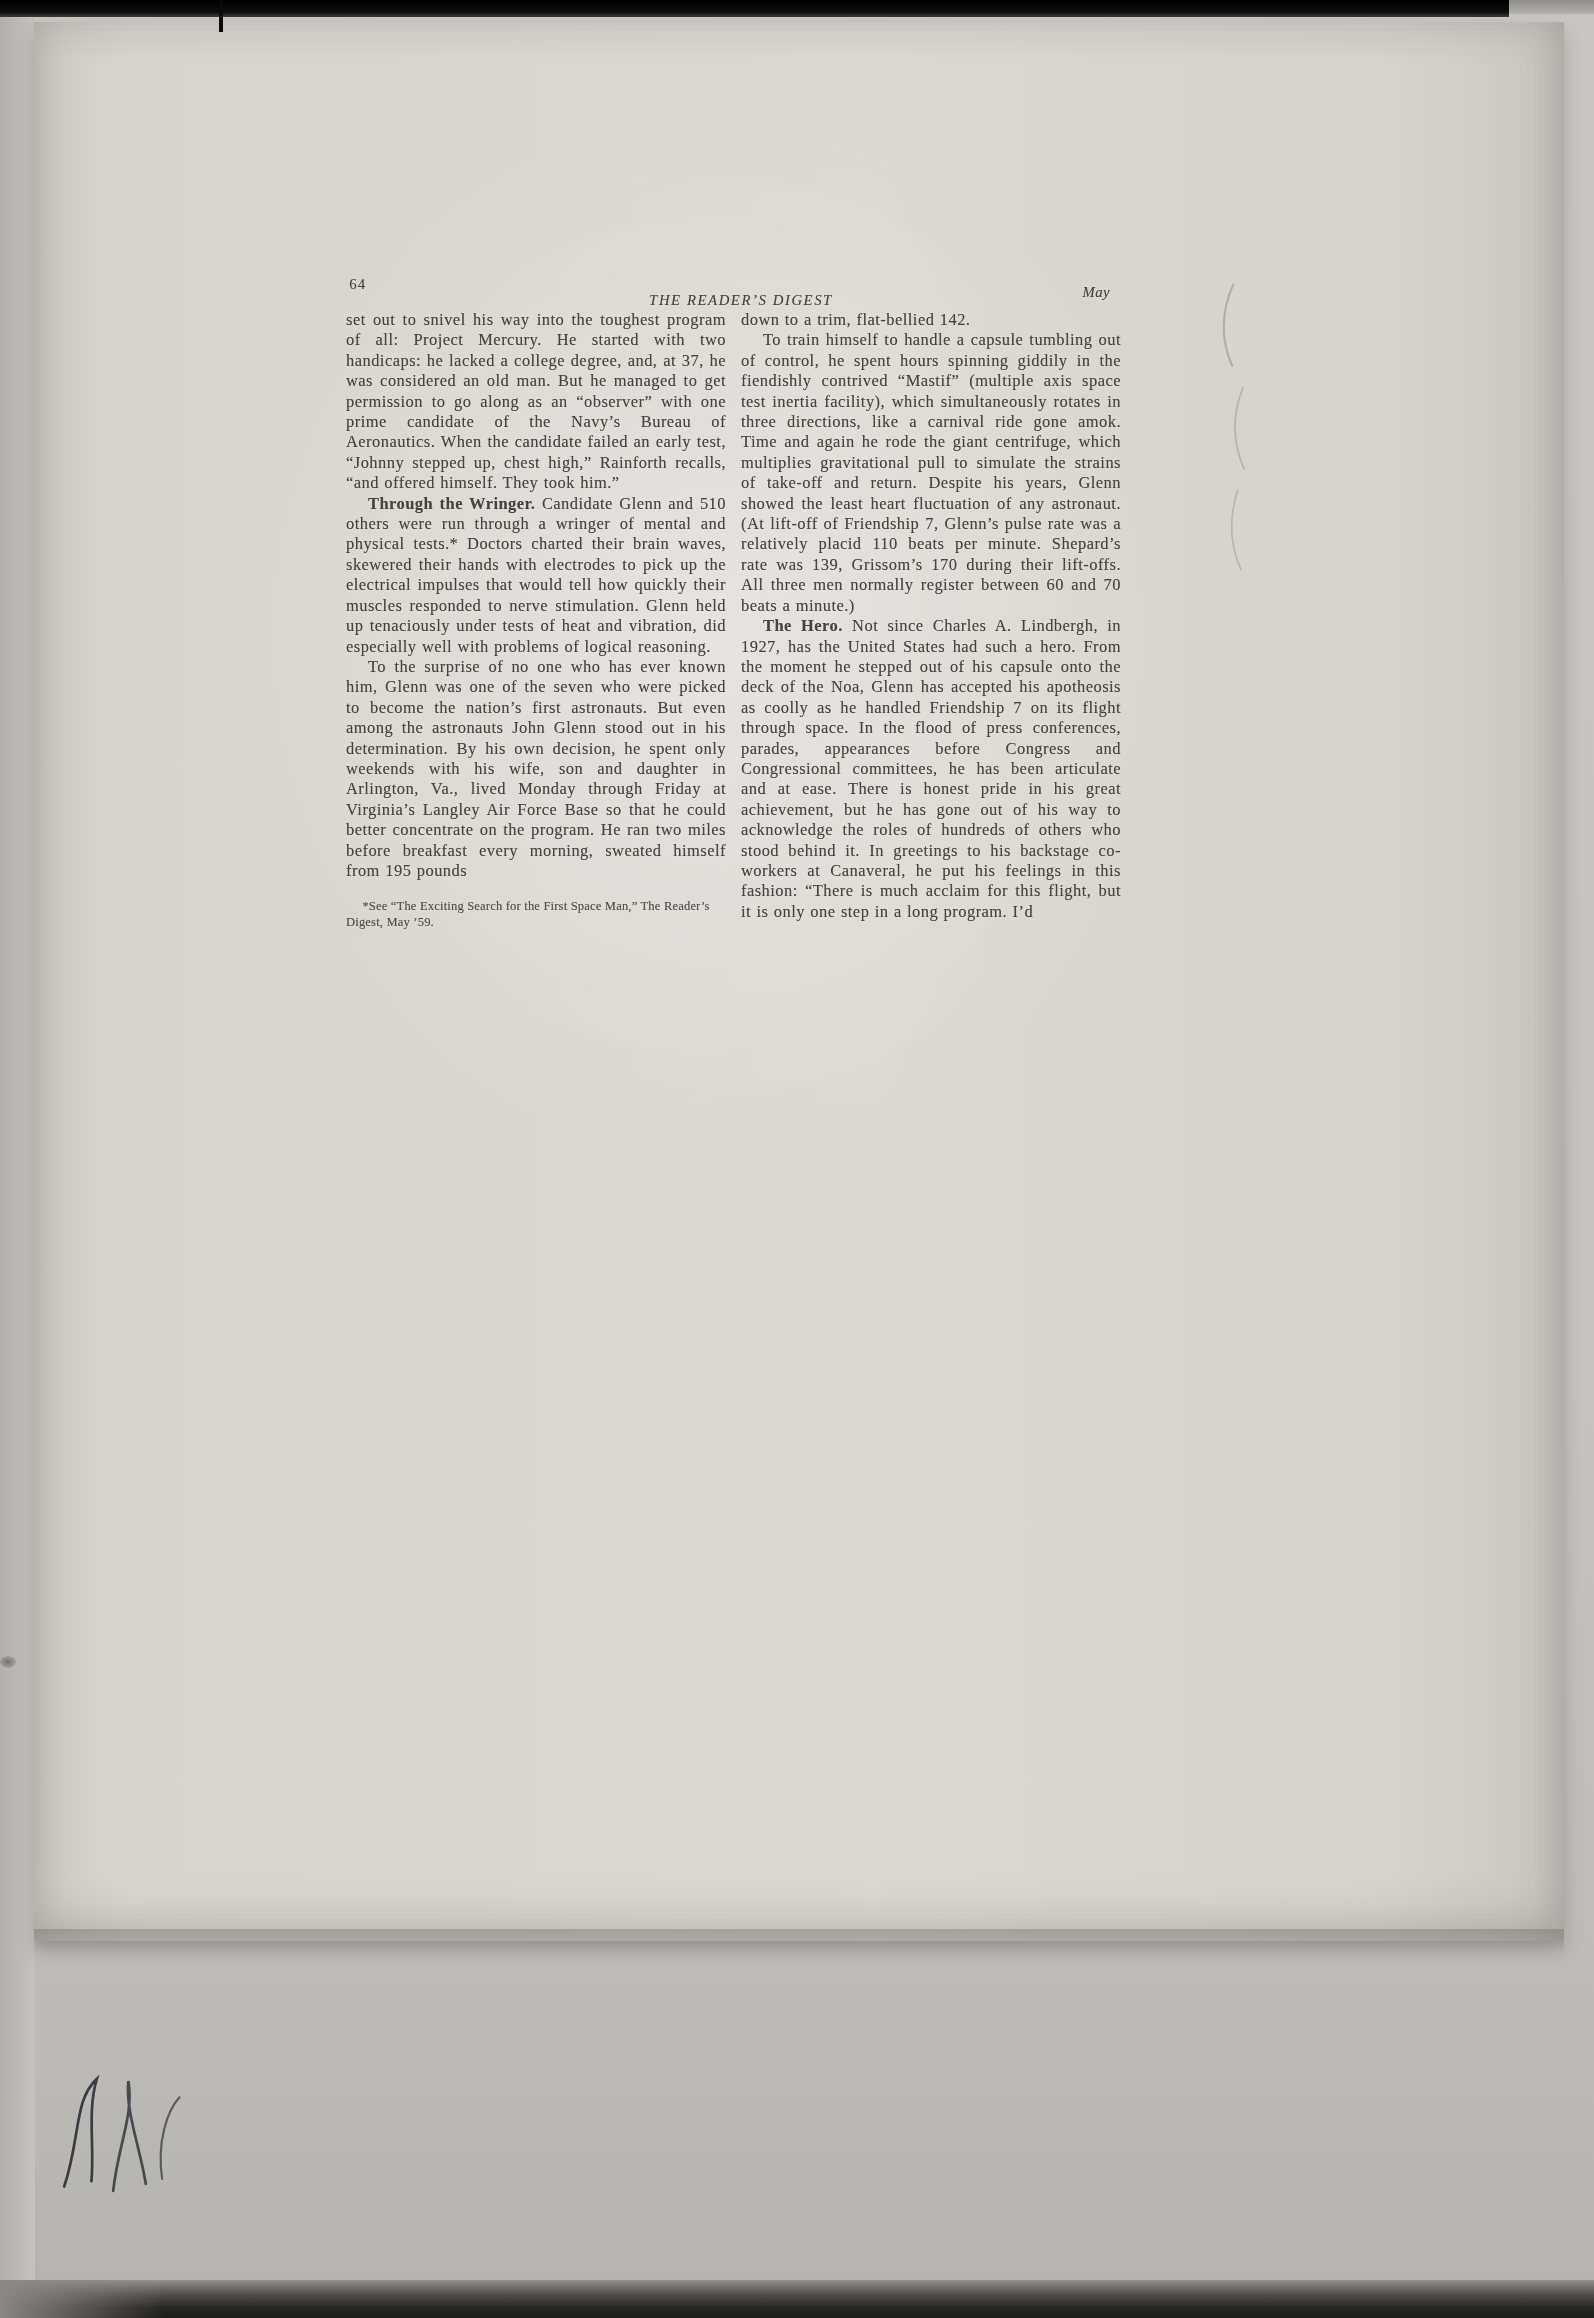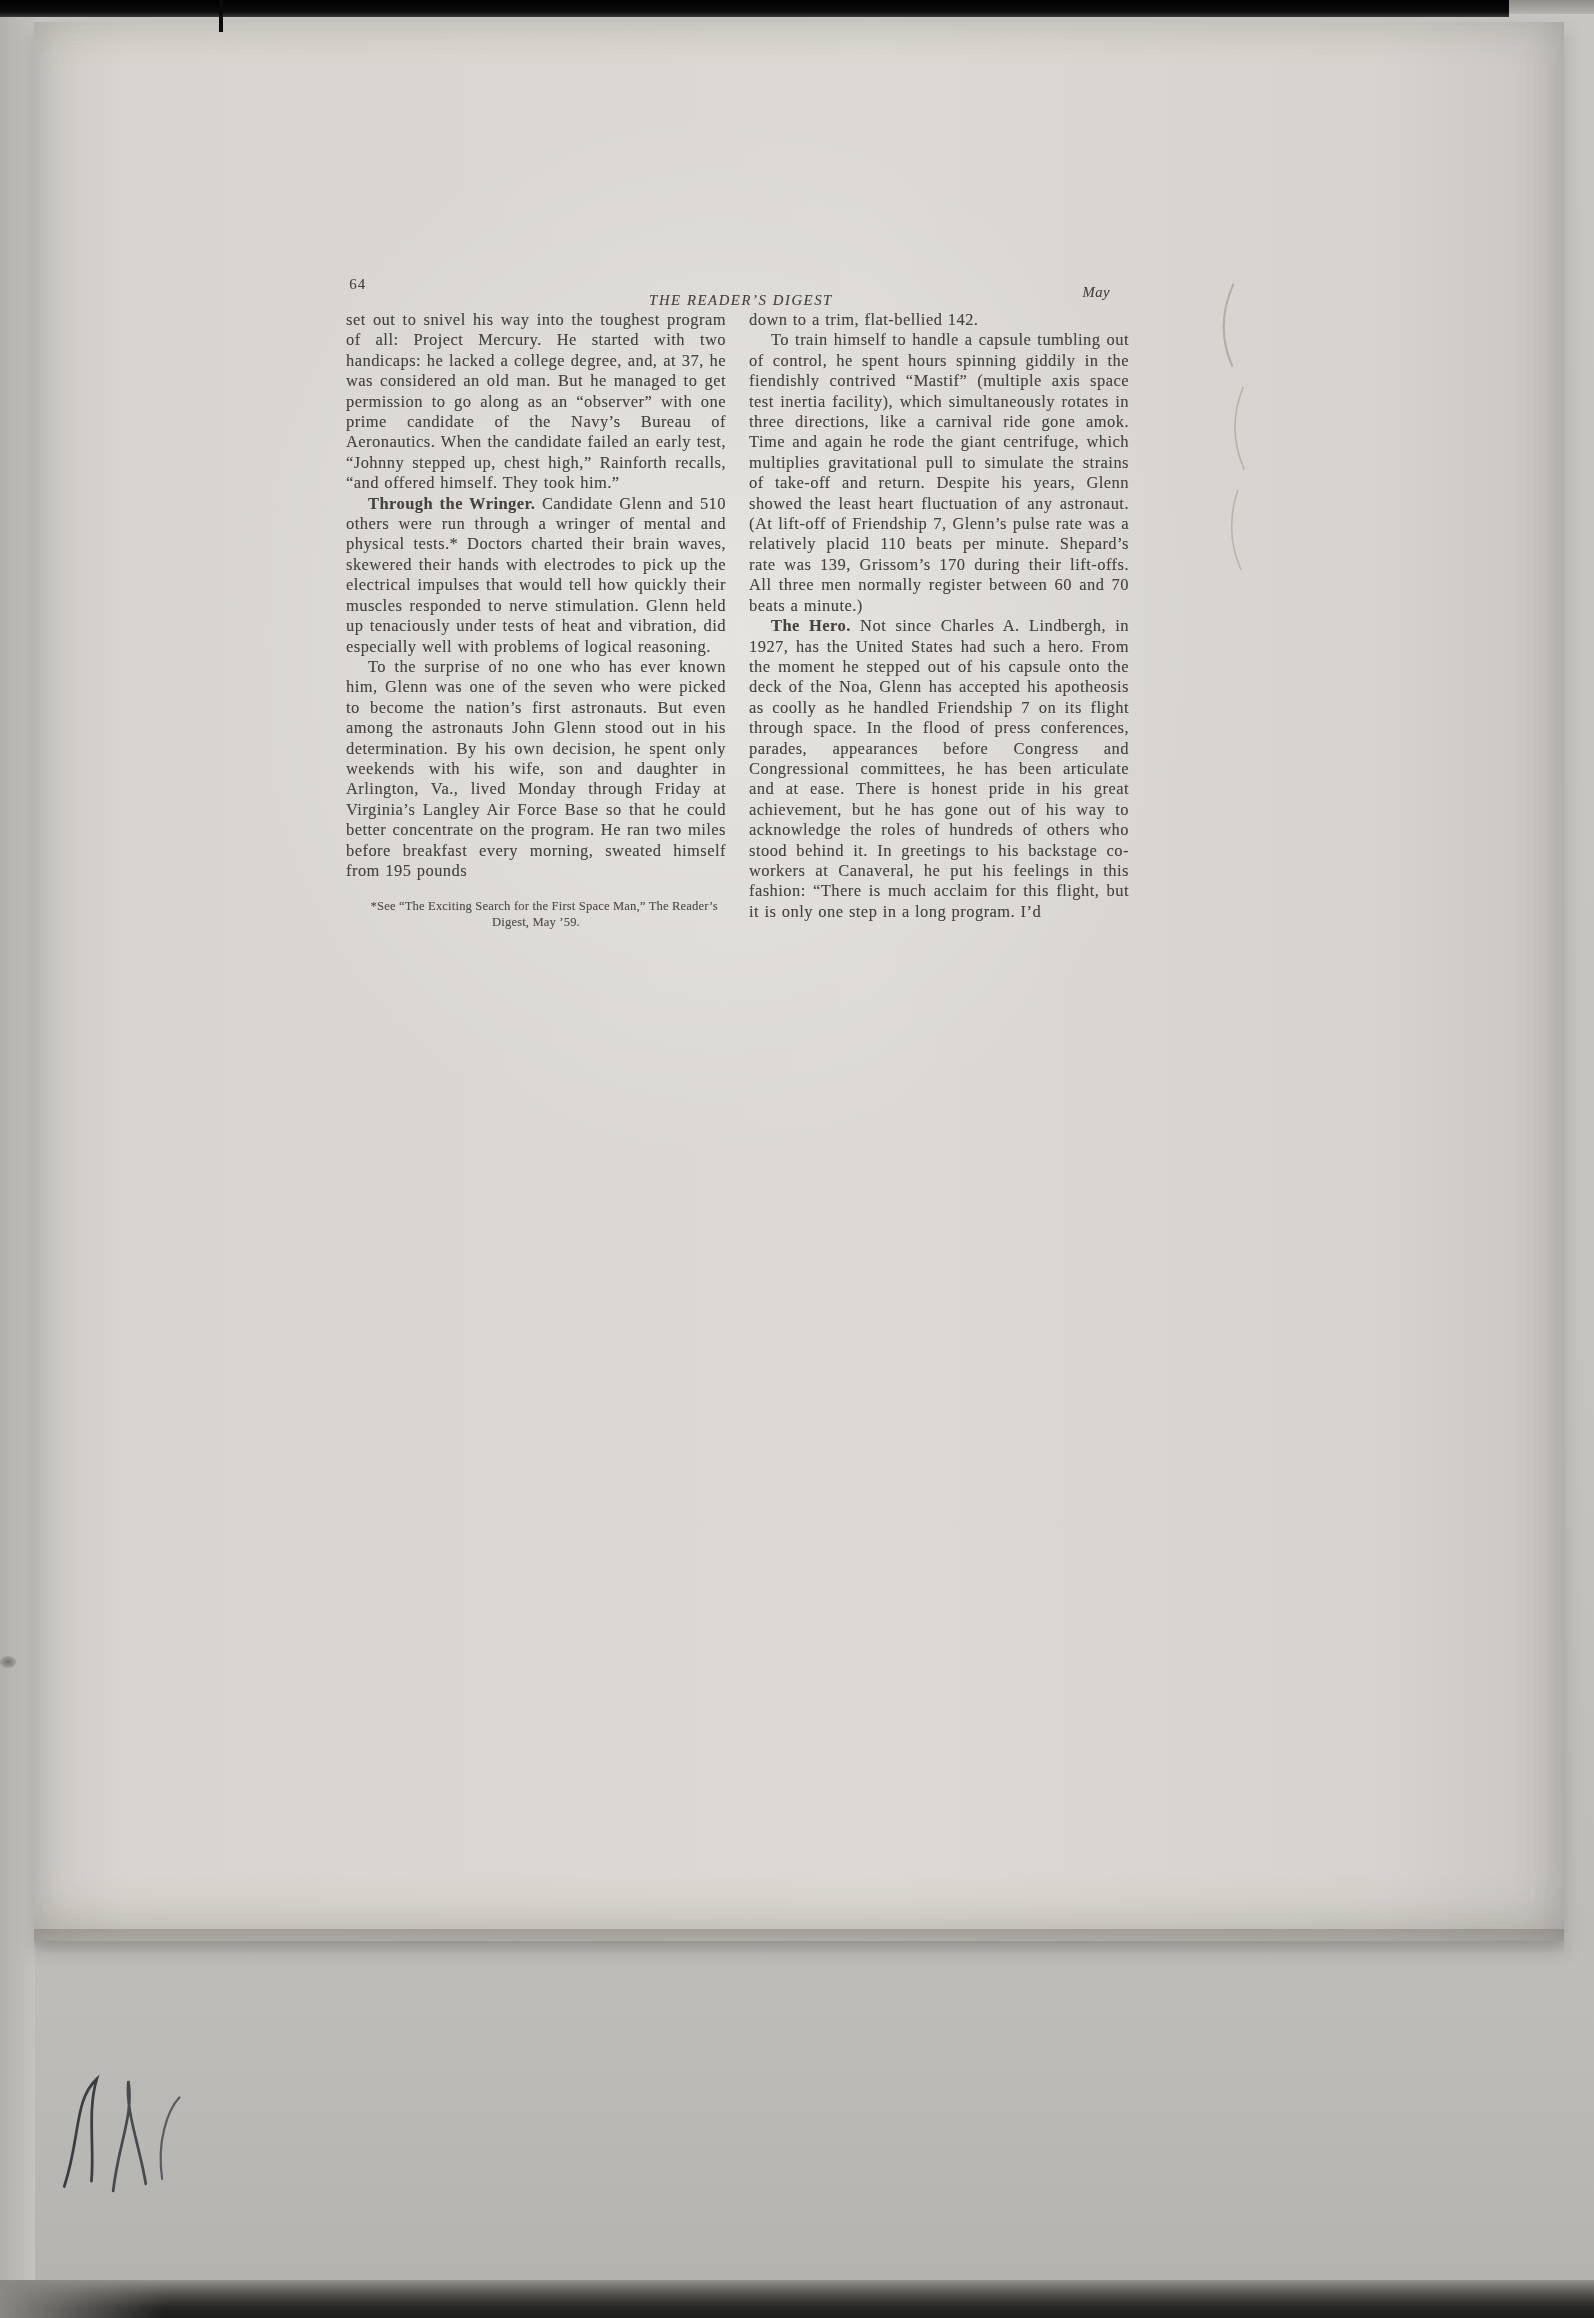--- a/index.html
+++ b/index.html
@@ -96,21 +96,21 @@
     letter-spacing: 1.6px;
     white-space: nowrap;
   }
   .running-head .month {
     position: absolute; right: 26px; top: 10px;
     font-style: italic;
     letter-spacing: 0.5px;
   }
   .columns {
     display: flex;
-    gap: 23px;
+    gap: 15px;
   }
   .col {
     width: 380px;
   }
   .para {
     margin: 0;
     font-size: 16.4px;
     line-height: 20.4px;
     text-align: justify;
     letter-spacing: 0.5px;
@@ -121,21 +121,21 @@
   }
   .runin {
     font-weight: bold;
   }
   .footnote {
     margin: 16.4px 0 0 0;
     font-size: 12.5px;
     line-height: 16px;
     letter-spacing: 0.2px;
     text-indent: 16.4px;
-    text-align: center;
+    text-align: left;
     color: #514e49;
   }
   
   .pen-scribble {
     position: absolute;
     left: 49px; top: 2045px;
     width: 174px; height: 158px;
   }
   .margin-marks {
     position: absolute;

